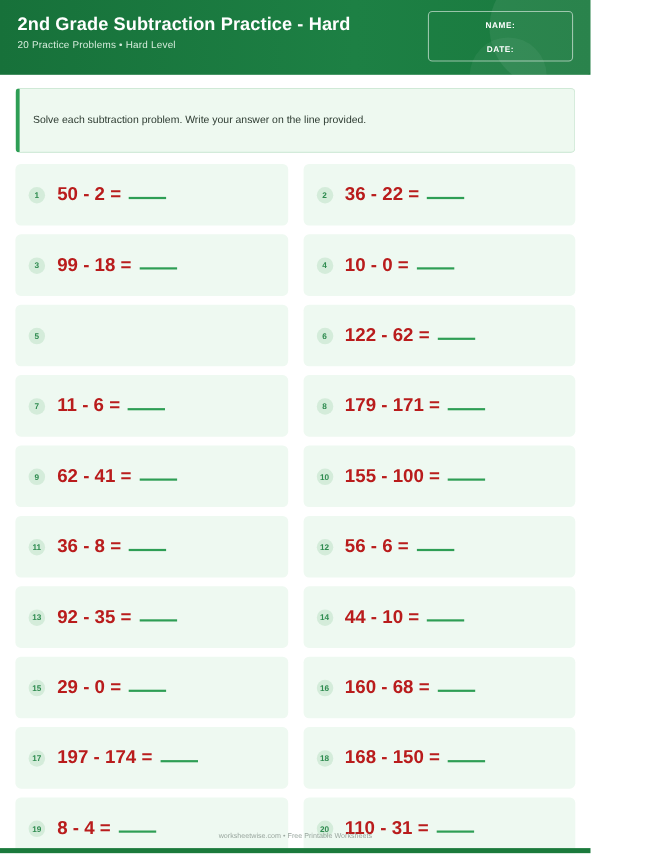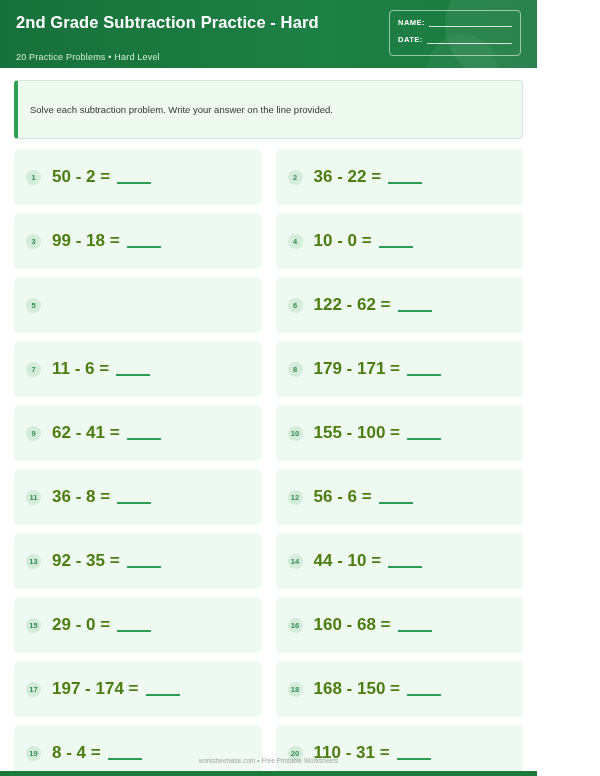--- a/index.html
+++ b/index.html
@@ -42,38 +42,39 @@
   .title {
     color: #ffffff;
     font-size: 16.5px;
     font-weight: bold;
     letter-spacing: 0.1px;
     line-height: 20px;
   }
   .subtitle {
     color: #d6ecdc;
     font-size: 9px;
-    margin-top: 20px;
+    margin-top: 4px;
     letter-spacing: 0.2px;
   }
   .namebox {
     position: absolute;
     right: 16px;
     top: 10px;
     width: 132px;
     height: 46px;
     border: 1px solid rgba(255,255,255,0.55);
     border-radius: 4px;
     padding: 7px 8px 0 8px;
   }
   .namerow {
     display: flex;
     align-items: center;
     gap: 4px;
     margin-bottom: 8px;
+    flex-direction: column;
   }
   .namerow .lab {
     color: #ffffff;
     font-size: 7.5px;
     font-weight: bold;
     letter-spacing: 0.5px;
   }
   .namerow .ln {
     flex: 1;
     border-bottom: 1px solid rgba(255,255,255,0.8);
@@ -116,23 +117,23 @@
     color: #2e8b4f;
     font-size: 7.5px;
     font-weight: bold;
     display: flex;
     align-items: center;
     justify-content: center;
   }
   .expr {
     font-size: 17px;
     font-weight: bold;
-    color: #4d7c0f;
+    color: #b91c1c;
     display: flex;
-    align-items: center;
+    align-items: flex-start;
     gap: 7px;
     white-space: nowrap;
   }
   .answerline {
     display: inline-block;
     width: 34px;
     border-bottom: 2px solid #2e9e55;
     height: 14px;
   }
   

